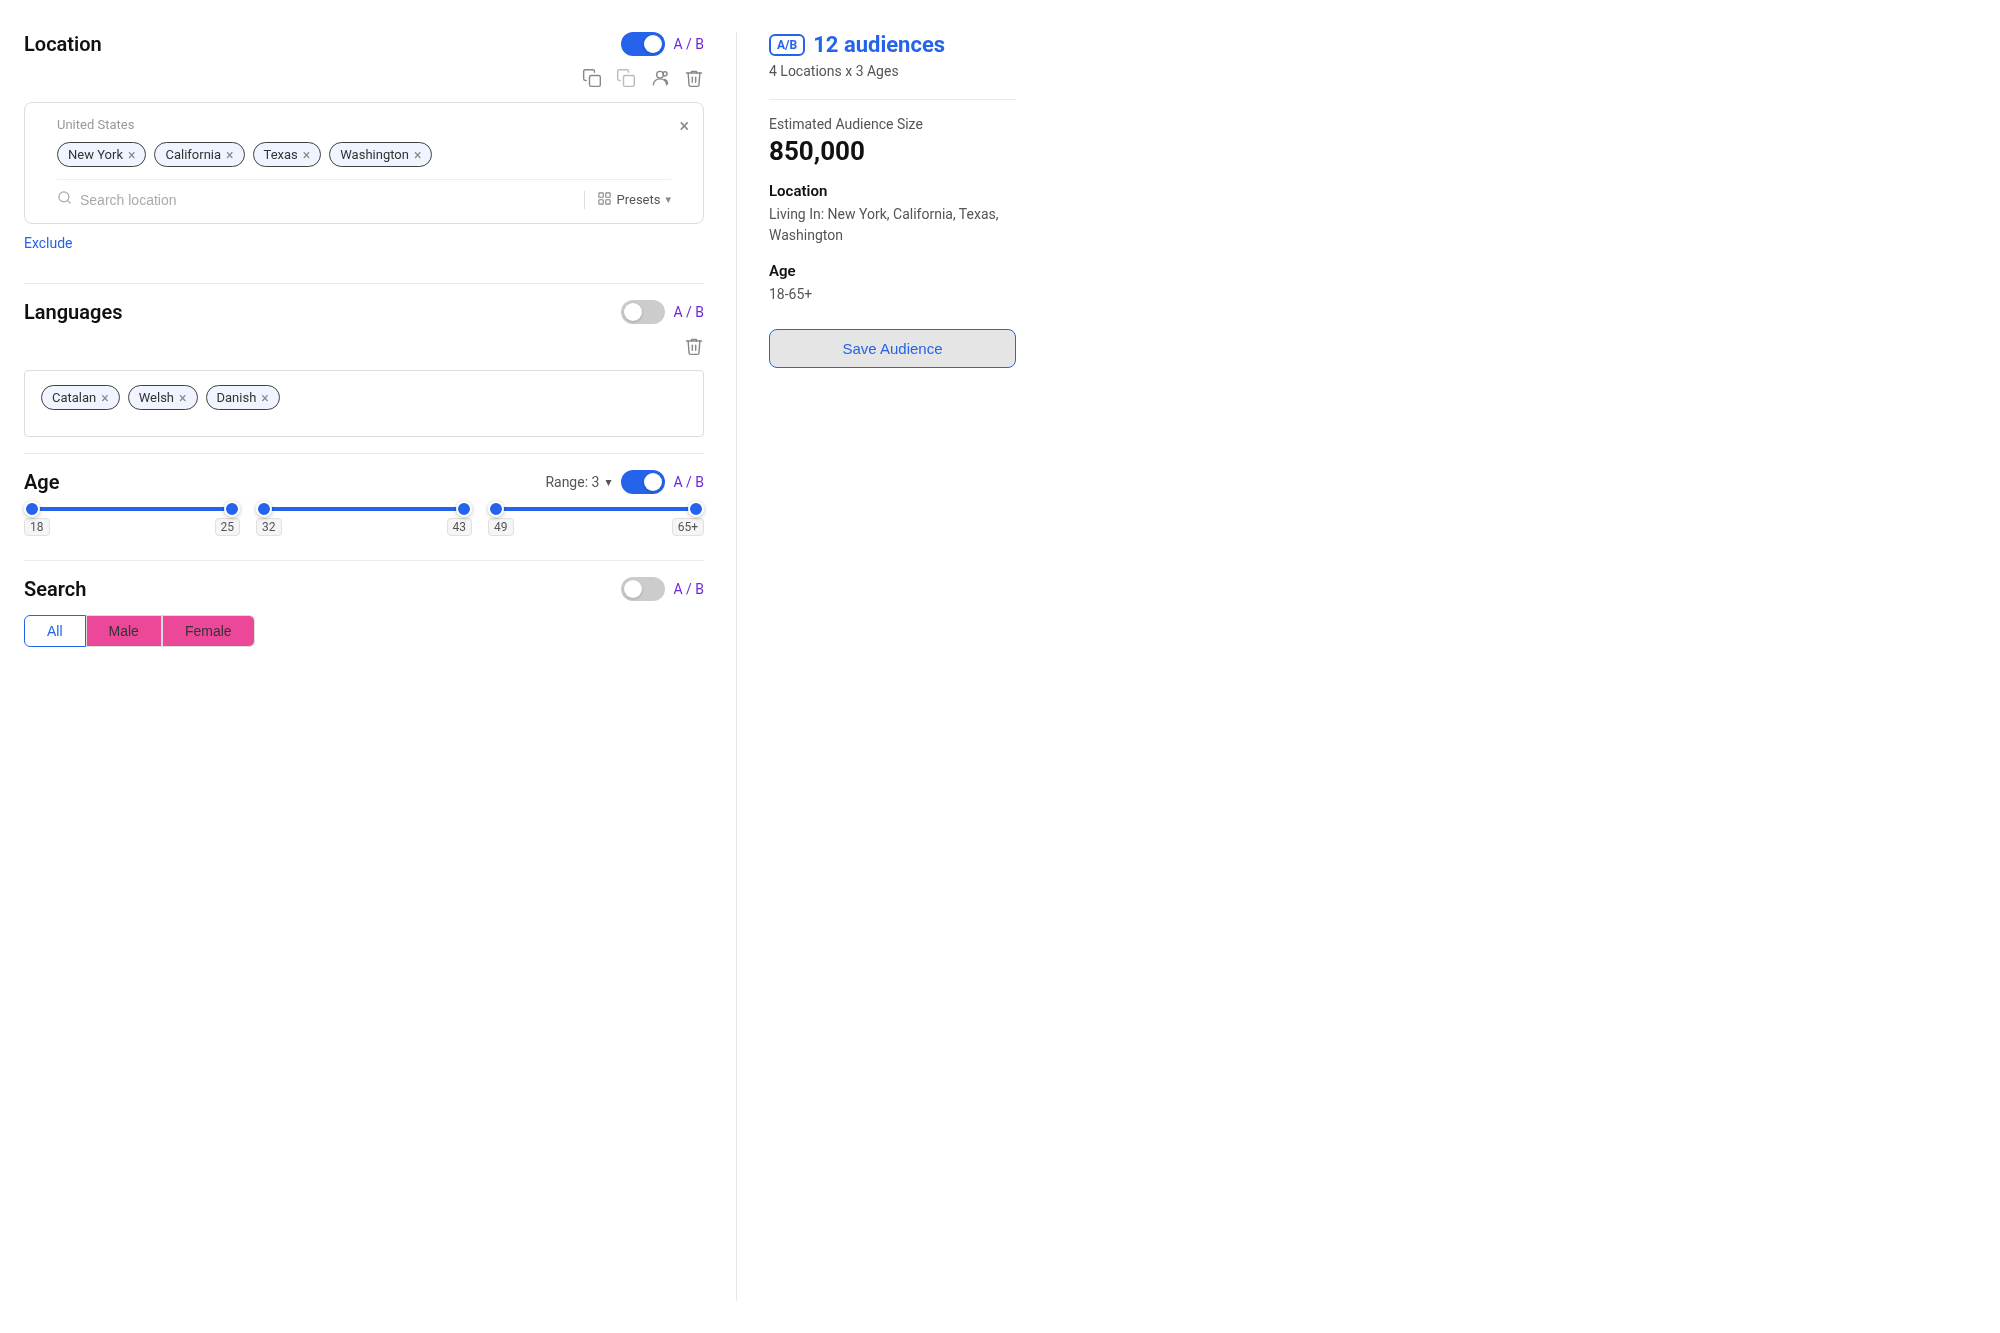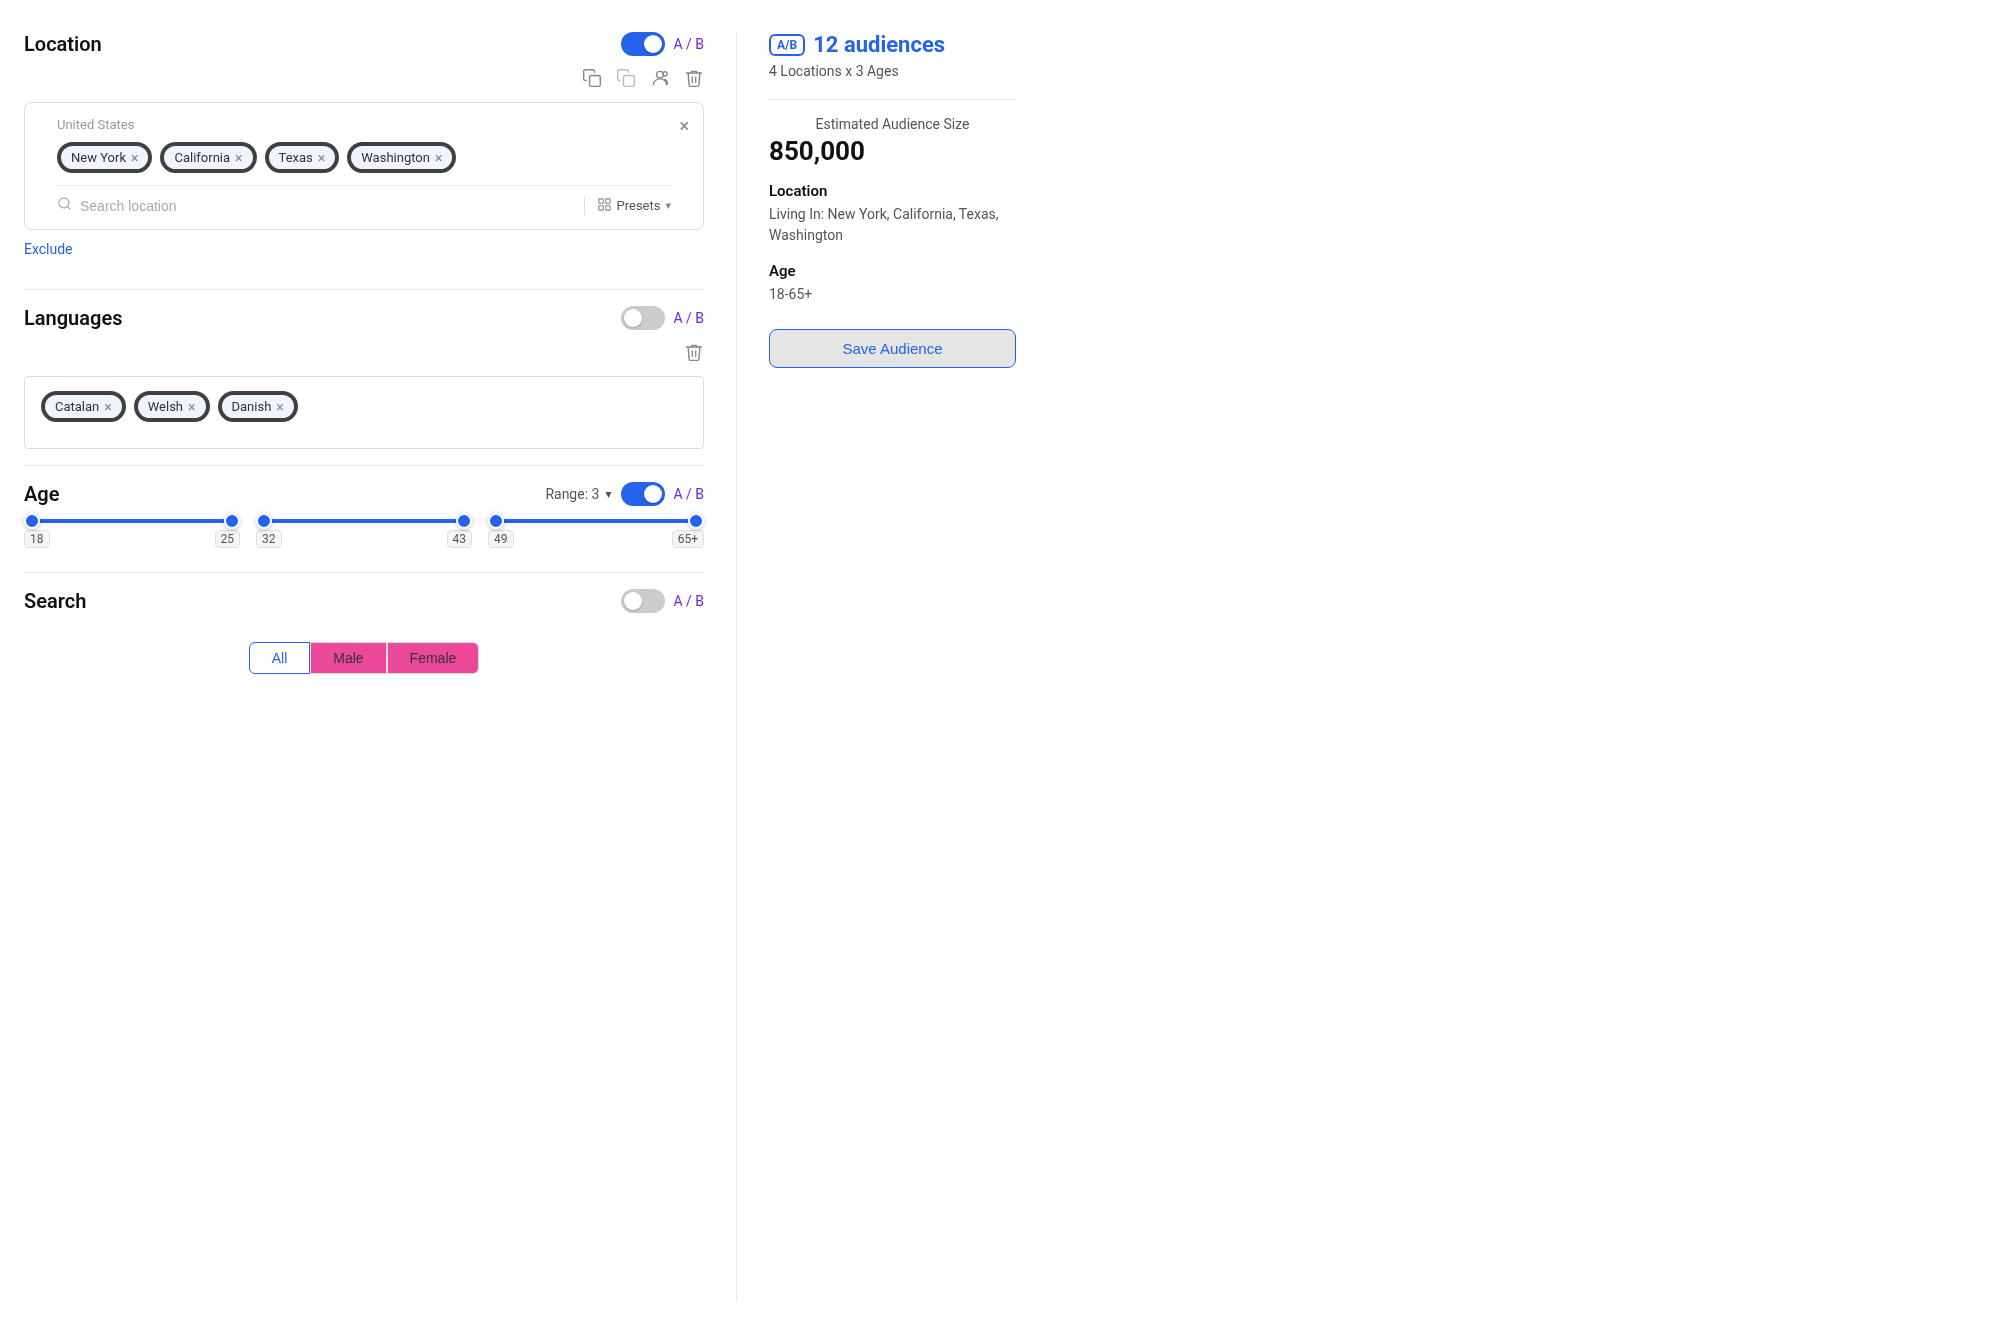--- a/index.html
+++ b/index.html
@@ -107,21 +107,21 @@
       display: flex;
       flex-wrap: wrap;
       gap: 8px;
       margin-bottom: 12px;
     }
     .tag {
       display: inline-flex;
       align-items: center;
       gap: 5px;
       background: #f0f4ff;
-      border: 4px solid #404040;
+      border: 1px solid #404040;
       border-radius: 20px;
       padding: 4px 10px;
       font-size: 13px;
       color: #333;
     }
     .tag-close {
       cursor: pointer;
       color: #888;
       font-size: 14px;
       line-height: 1;
@@ -264,22 +264,21 @@
       background: #f5f5f5;
       border: 1px solid #e0e0e0;
       border-radius: 4px;
       padding: 1px 5px;
     }
 
     
     .gender-section {}
     .gender-options {
       display: flex;
-      margin-top: 29px;
-      justify-content: center;
+      margin-top: 14px;
     }
     .gender-btn {
       padding: 7px 22px;
       border: 1px solid #ddd;
       background: #ec4899;
       font-size: 14px;
       cursor: pointer;
       color: #333;
     }
     .gender-btn:first-child { border-radius: 6px 0 0 6px; }
@@ -323,21 +322,20 @@
     }
     .right-divider {
       border: none;
       border-top: 1px solid #ebebeb;
       margin: 16px 0;
     }
     .stat-label {
       font-size: 14px;
       color: #555;
       margin-bottom: 4px;
-      text-align: center;
     }
     .stat-value {
       font-size: 26px;
       font-weight: 700;
       color: #111;
       margin-bottom: 16px;
     }
     .info-label {
       font-size: 15px;
       font-weight: 600;

